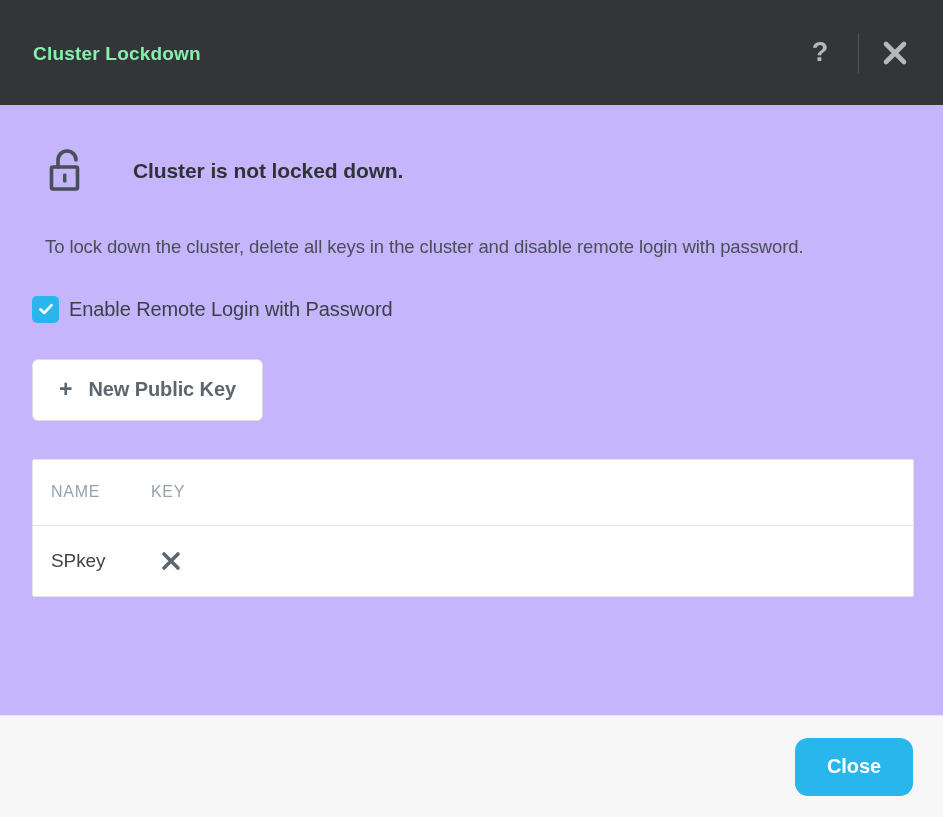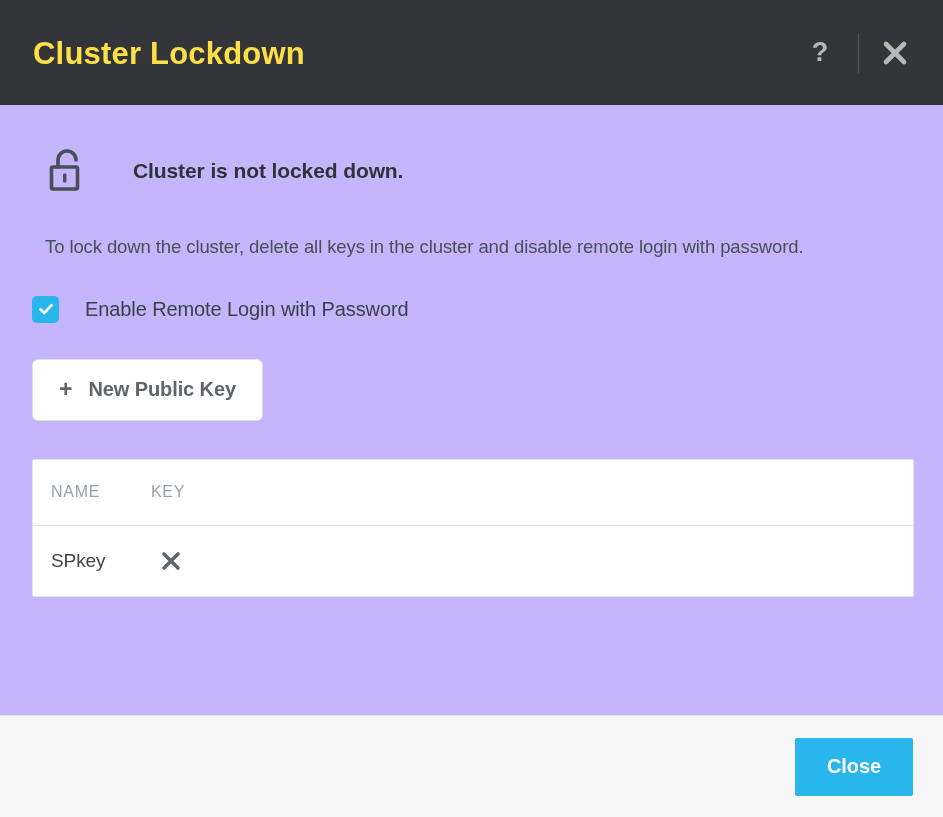--- a/index.html
+++ b/index.html
@@ -28,23 +28,23 @@
   .titlebar {
     height: 105px;
     background: #333538;
     display: flex;
     align-items: center;
     padding: 0 30px 0 33px;
     box-sizing: border-box;
     flex: 0 0 105px;
   }
   .titlebar-title {
-    font-size: 31px;
-    font-weight: bold;
-    color: #fde047;
+    font-size: 19px;
+    font-weight: bold;
+    color: #86efac;
     letter-spacing: 0.2px;
     flex: 1 1 auto;
     line-height: 1;
     padding-top: 2px;
   }
   .titlebar-actions {
     display: flex;
     align-items: center;
     height: 46px;
   }
@@ -131,21 +131,21 @@
     background: #29b6ec;
     display: flex;
     align-items: center;
     justify-content: center;
     flex: 0 0 27px;
   }
   .checkbox svg { display: block; }
   .checkbox-label {
     font-size: 20px;
     color: #3a4046;
-    margin-left: 26px;
+    margin-left: 10px;
     letter-spacing: -0.1px;
   }
 
   .new-key-btn {
     margin-top: 36px;
     height: 62px;
     display: inline-flex;
     align-items: center;
     padding: 0 26px;
     border: 1px solid #dcdfe1;
@@ -228,21 +228,21 @@
     justify-content: flex-end;
     padding-right: 30px;
     box-sizing: border-box;
   }
   .close-btn {
     background: #29b6ec;
     color: #ffffff;
     font-size: 20px;
     font-weight: bold;
     border: none;
-    border-radius: 2px;
+    border-radius: 13px;
     height: 58px;
     padding: 0 32px;
     cursor: pointer;
     letter-spacing: -0.1px;
     font-family: "Liberation Sans", sans-serif;
   }
 </style>
 </head>
 <body>
 

